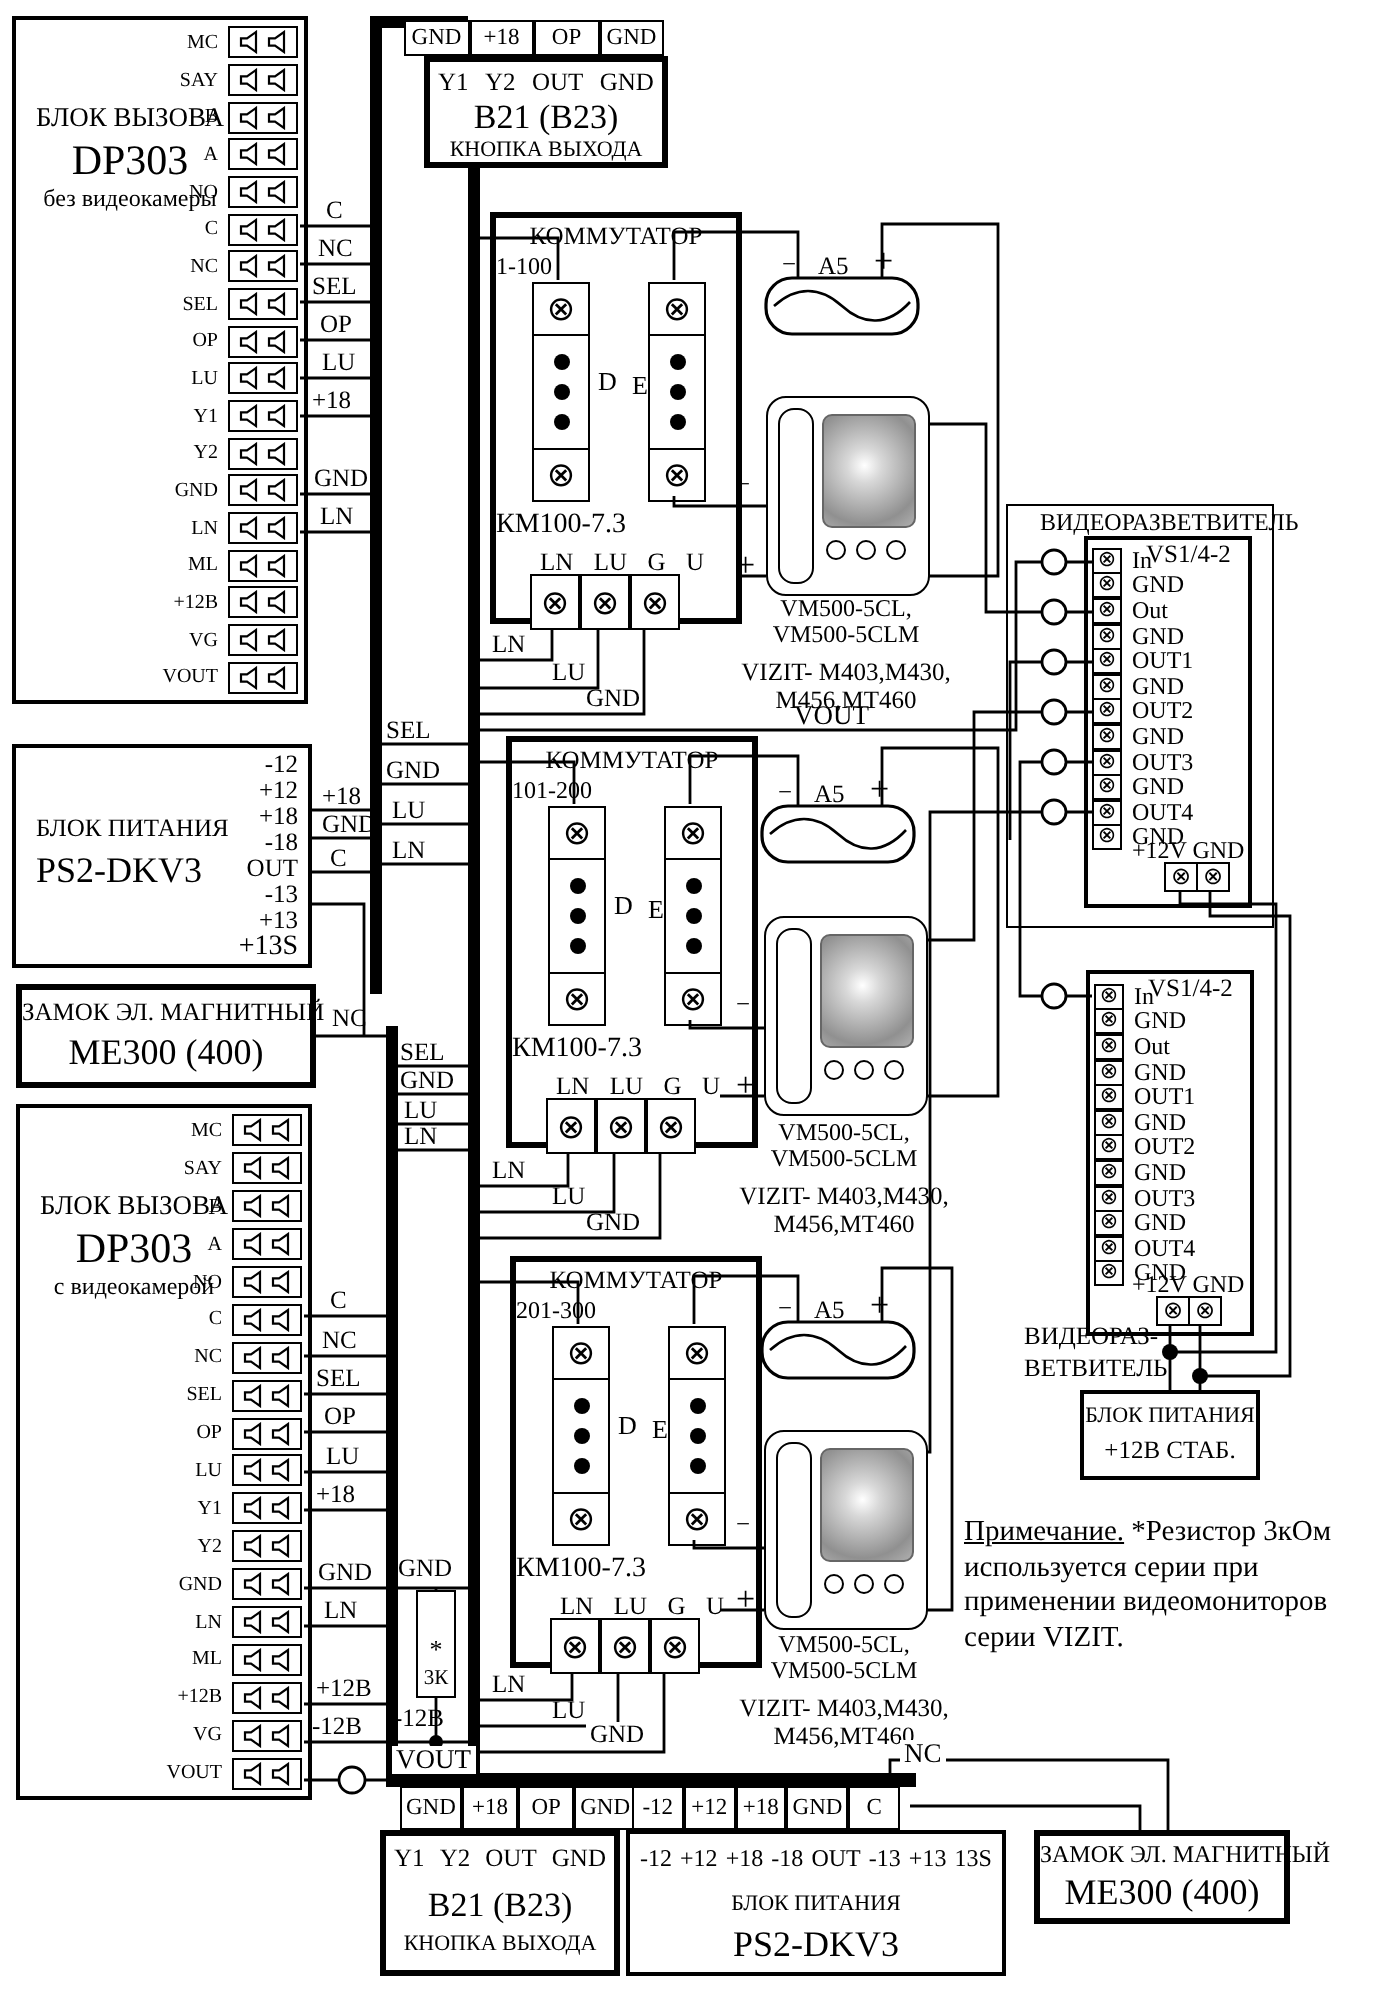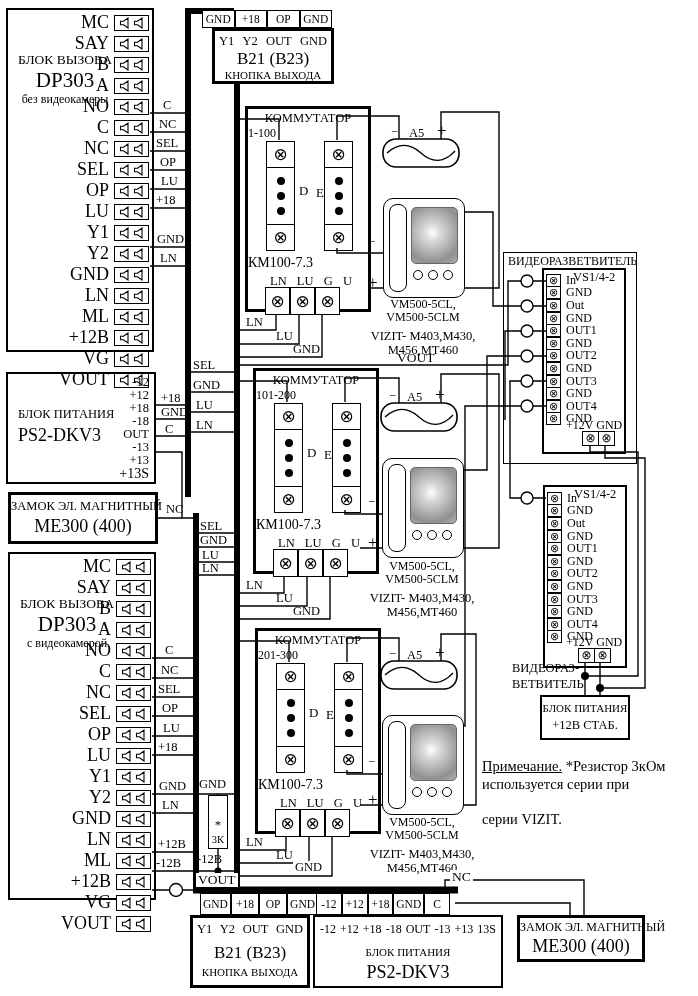--- a/index.html
+++ b/index.html
@@ -14,21 +14,21 @@
   .small{font-size:11px;}
   .big{font-size:17px;}
   .wbg{background:#fff;padding:0 2px;z-index:5;}
   
   .dptitle{position:absolute;left:5px;top:40px;width:104px;text-align:center;line-height:1.15;}
   .dptitle .n{font-size:13.5px;}
   .dptitle .m{font-size:21px;display:block;}
   .dptitle .v{font-size:12px;display:block;}
   .dprows{position:absolute;top:2px;bottom:2px;right:3px;left:0;display:flex;flex-direction:column;}
   .dprow{flex:1;display:flex;align-items:center;justify-content:flex-end;gap:5px;}
-  .dplabel{font-size:18px;white-space:nowrap;}
+  .dplabel{font-size:10px;white-space:nowrap;}
   .dpbox{width:33px;height:14px;border:1.5px solid #000;display:flex;align-items:center;justify-content:space-evenly;background:#fff;}
   
   .kom{width:126px;height:206px;}
   .komtitle{position:absolute;top:2px;left:0;right:0;text-align:center;font-size:12.5px;}
   .komrange{position:absolute;top:17px;left:0;right:12px;text-align:left;font-size:12px;}
   .kcol{position:absolute;top:32px;width:29px;height:110px;display:flex;flex-direction:column;}
   .kcell{border:1.5px solid #000;display:flex;align-items:center;justify-content:center;}
   .kx{height:25px;font-size:17px;}
   .kdots{flex:1;flex-direction:column;gap:7px;border-top:none;border-bottom:none;}
   .kdot{width:8px;height:8px;border-radius:50%;background:#000;}
@@ -438,21 +438,21 @@
   <span class="lbl" style="left:368px;top:236px">−</span>
   <span class="lbl big" style="left:368px;top:274px">+</span>
   <div class="vmlbl" style="left:361px;top:298px;">
     <span>VM500-5CL,</span><br>
     <span>VM500-5CLM</span>
     <span class="viz"><span>VIZIT- M403,M430,</span><br><span>M456,MT460</span></span>
   </div>
   <span class="lbl" style="left:397px;top:351px;font-size:13.5px">VOUT</span>
 
   <div class="bx bx15" style="left:503px;top:252px;width:134px;height:212px;">
-    <div class="lbl" style="left:4px;top:2px;font-size:12px;">ВИДЕОРАЗВЕТВИТЕЛЬ</div>
+    <div class="lbl" style="left:16px;top:2px;font-size:12px;">ВИДЕОРАЗВЕТВИТЕЛЬ</div>
   </div>
   <div class="bx" style="left:542px;top:268px;width:84px;height:186px;"></div>
   <span class="lbl" style="left:573px;top:271px;">VS1/4-2</span>
   <div class="vsrows" style="left:546px;top:274px;">
 
       <div class="vsrow">
         <span class="scb">⊗</span>
         <span>In</span>
       </div>
 
@@ -1005,21 +1005,21 @@
   <span class="lbl big" style="left:368px;top:791px">+</span>
   <div class="vmlbl" style="left:360px;top:816px;">
     <span>VM500-5CL,</span><br>
     <span>VM500-5CLM</span>
     <span class="viz"><span>VIZIT- M403,M430,</span><br><span>M456,MT460</span></span>
   </div>
 
   <div class="note">
     <span class="u">Примечание.</span><span> *Резистор 3кОм</span><br>
     <span>используется серии при</span><br>
-    <br>
+    <span>применении  видеомониторов</span><br>
     <span>серии VIZIT.</span>
   </div>
 
   <span class="lbl wbg" style="left:450px;top:870px;font-size:13.5px">NC</span>
 
   <div class="stubrow" style="left:200px;top:893px;width:118px;height:22px;">
 
   <span class="stub">GND</span>
       <span class="stub">+18</span>
       <span class="stub">OP</span>

